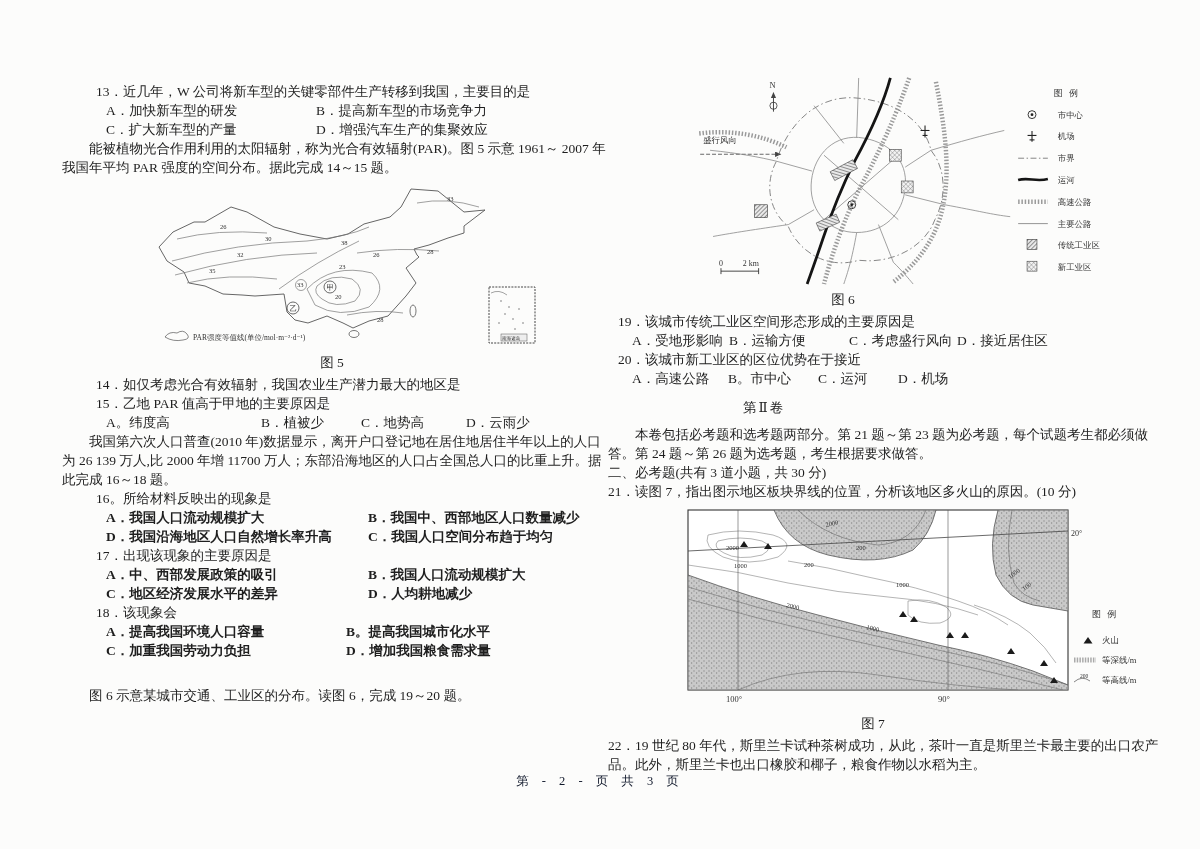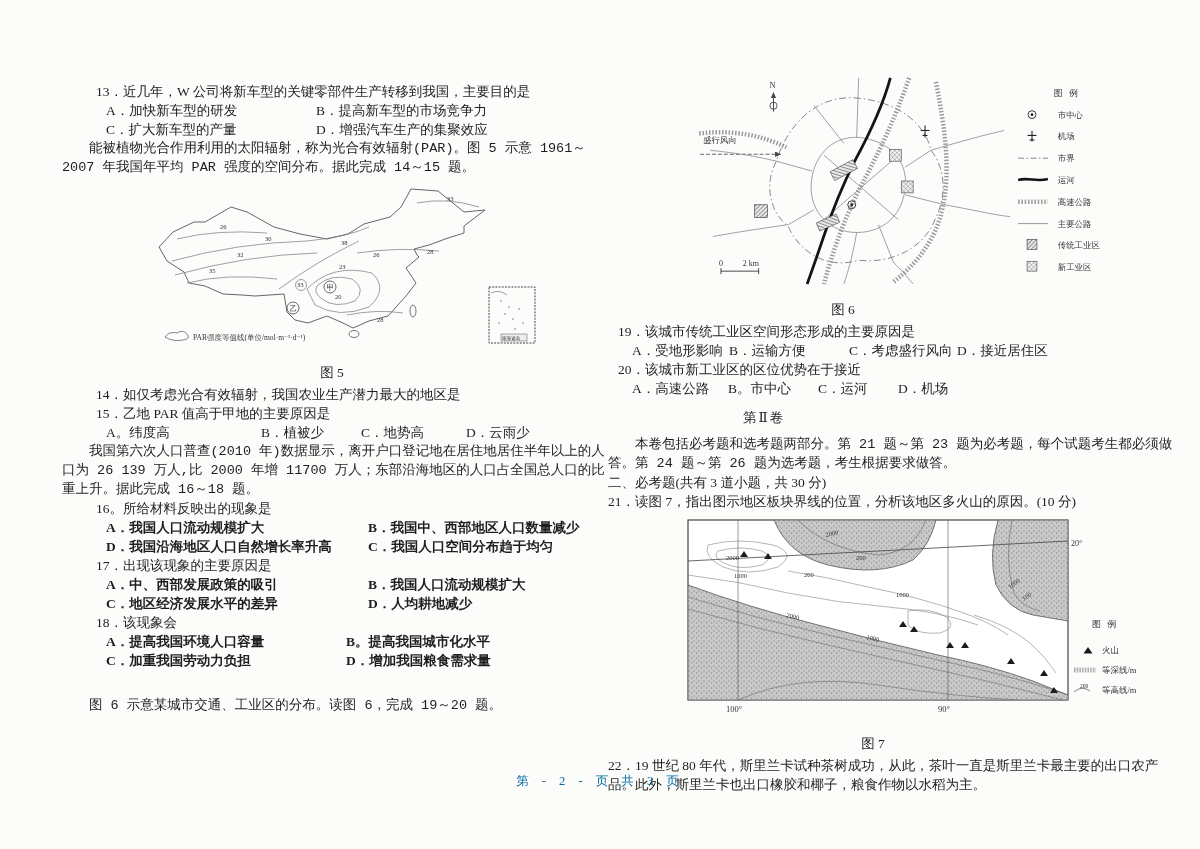--- a/index.html
+++ b/index.html
@@ -5,26 +5,26 @@
   html,body{margin:0;padding:0;background:#e8e8e8;}
   .page{position:relative;width:1200px;height:849px;background:#fcfcfb;overflow:hidden;
         font-family:"Liberation Serif","DejaVu Serif",serif;color:#1e1e1e;
         font-size:13.5px;line-height:19px;}
   .col{position:absolute;}
   .col-left{left:62px;top:82px;width:546px;}
   .col-right{left:608px;top:72px;width:566px;}
   .q-head{padding-left:34px;}
   .opt-row{display:flex;padding-left:44px;}
   .opts-grid{display:grid;grid-template-columns:262px auto;padding-left:44px;font-weight:bold;}
-  .para{text-indent:2em;font-family:Liberation Mono, monospace;}
+  .para{text-indent:2em;}
   .figwrap{margin-top:4px;}
-  .figcap{text-align:center;line-height:17px;margin-top:10px;margin-bottom:4px;}
+  .figcap{text-align:center;line-height:17px;margin-top:0;margin-bottom:4px;}
   .part2-title{margin:10px 0 8px 135px;letter-spacing:2px;}
   .footer{position:absolute;left:0;top:772px;width:100%;text-align:center;
-          font-size:12.5px;letter-spacing:5px;color:#0369a1;}
+          font-size:12.5px;letter-spacing:5px;color:#0f172a;}
   svg text{font-family:"Liberation Serif","DejaVu Serif",serif;fill:#333;}
   .mt10{margin-top:26px;}
 </style>
 </head>
 <body>
 
 <div class="page">
 
   <div class="col col-left">
 

